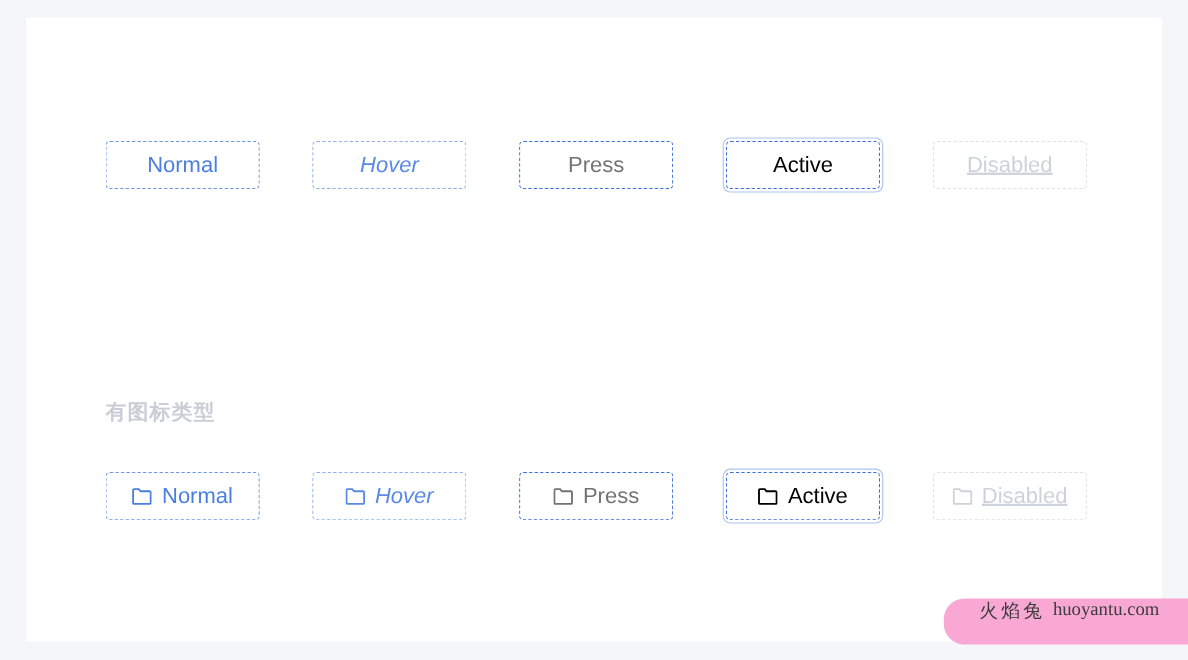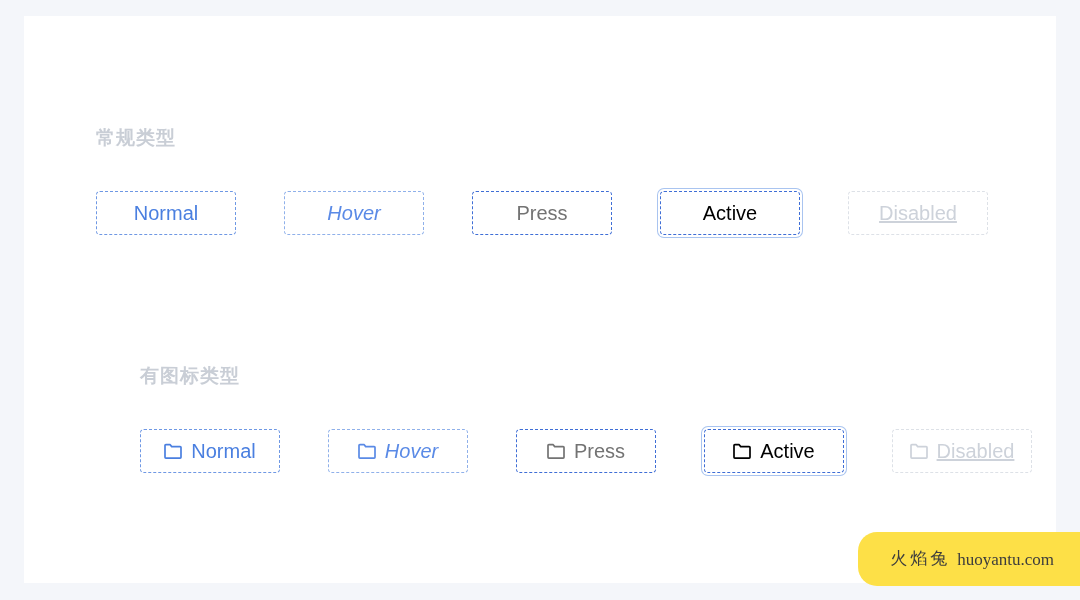--- a/index.html
+++ b/index.html
@@ -22,21 +22,21 @@
     width: 1032px;
     height: 567px;
     background: #ffffff;
   }
 
   .section {
     position: absolute;
     left: 72px;
   }
   #section-normal { top: 112px; }
-  #section-icon   { top: 350px; margin-left: 44px; }
+  #section-icon   { top: 350px; }
 
   .section-title {
     font-size: 19px;
     font-weight: 700;
     color: #c9ced6;
     letter-spacing: 1px;
     margin: 0 0 44px 0;
     line-height: 1;
     white-space: nowrap;
   }
@@ -116,40 +116,39 @@
   }
 
   .btn-label { display: inline-block; }
 
   
   #watermark {
     position: absolute;
     right: 0px;
     bottom: 14px;
     height: 38px;
-    padding: 0 26px 16px 32px;
+    padding: 0 26px 4px 32px;
     border-radius: 19px 0 0 19px;
-    background: #fde047;
+    background: #f9a8d4;
     color: #3d3d3d;
     font-size: 17px;
     display: flex;
-    align-items: flex-end;
+    align-items: flex-start;
     gap: 7px;
     white-space: nowrap;
   }
   #watermark .wm-cn { letter-spacing: 3px; }
   #watermark .wm-en { letter-spacing: 0px; font-family: Liberation Serif, serif; }
 </style>
 </head>
 <body>
 
 <div id="card">
 
   <div class="section" id="section-normal">
-    <h2 class="section-title">常规类型</h2>
 
     <div class="button-row">
 
       <div class="btn-slot">
         <button class="btn state-normal">
           <span class="btn-label">Normal</span>
         </button>
       </div>
 
       <div class="btn-slot">

